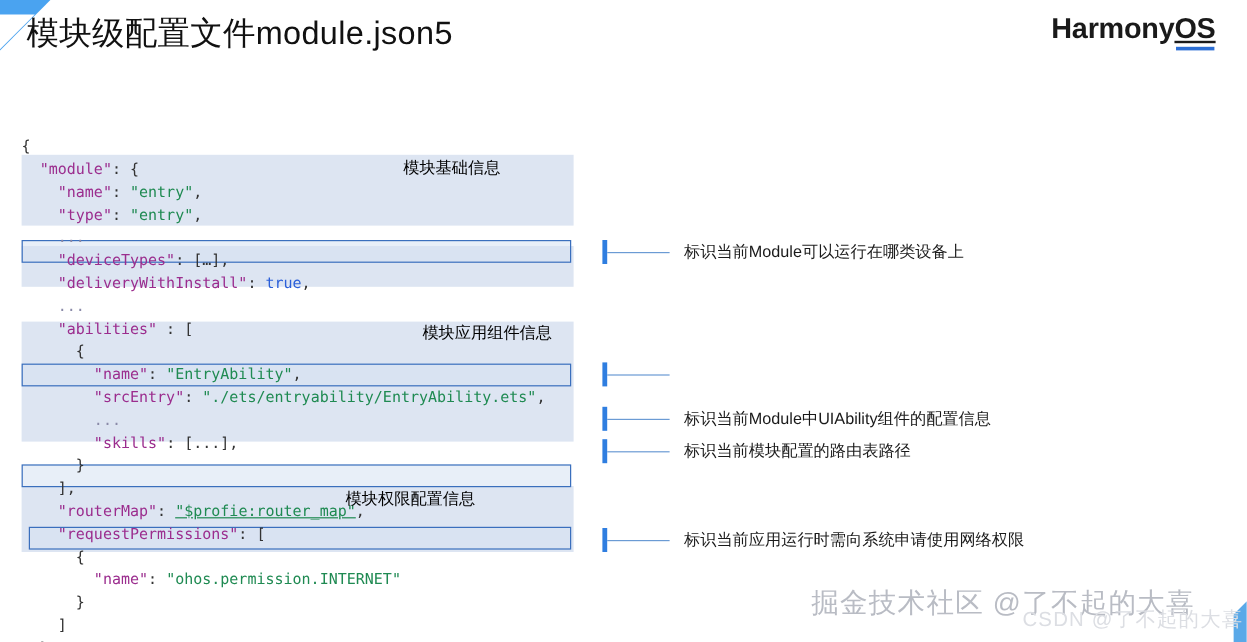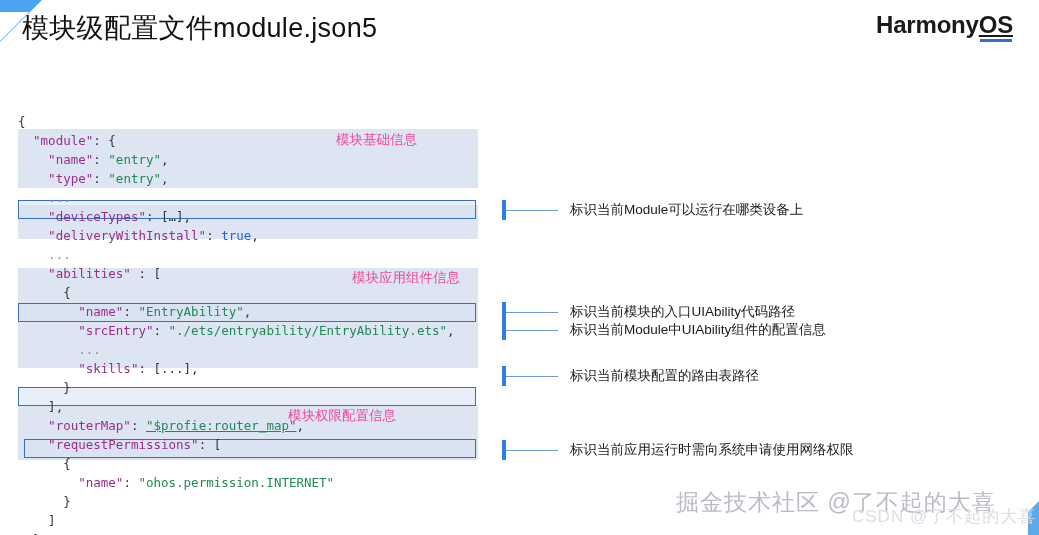--- a/index.html
+++ b/index.html
@@ -130,21 +130,21 @@
   .b  { color: #2b5fd9; }   
   .d  { color: #8a8aa8; }   
   .u  { text-decoration: underline; }
 
   
   .sec-caption {
     position: absolute;
     z-index: 3;
     font-family: "Liberation Sans", "DejaVu Sans", sans-serif;
     font-size: 13.5px;
-    color: #ec4899;
+    color: #000000;
     white-space: nowrap;
   }
   .sec-caption.c1 { left: 336px; top: 131px; }
   .sec-caption.c2 { left: 352px; top: 269px; }
   .sec-caption.c3 { left: 288px; top: 407px; }
 
   
   .anno {
     position: absolute;
     left: 502px;
@@ -165,21 +165,21 @@
     flex: 0 0 auto;
   }
   .anno .txt {
     margin-left: 12px;
     font-size: 13.5px;
     color: #1a1a1a;
     white-space: nowrap;
   }
   .anno.a1 { top: 200px; }
   .anno.a2 { top: 302px; }
-  .anno.a3 { top: 320px; }
+  .anno.a3 { top: 339px; }
   .anno.a4 { top: 366px; }
   .anno.a5 { top: 440px; }
 
   
   .wm-main {
     position: absolute;
     left: 676px;
     top: 487px;
     font-size: 23px;
     color: #b9bcc4;
@@ -227,21 +227,20 @@
 <div class="sec-caption c3">模块权限配置信息</div>
 
 <div class="anno a1">
   <span class="bar"></span>
   <span class="leader"></span>
   <span class="txt">标识当前Module可以运行在哪类设备上</span>
 </div>
 <div class="anno a2">
   <span class="bar"></span>
   <span class="leader"></span>
-  <span class="txt">标识当前模块的入口UIAbility代码路径</span>
 </div>
 <div class="anno a3">
   <span class="bar"></span>
   <span class="leader"></span>
   <span class="txt">标识当前Module中UIAbility组件的配置信息</span>
 </div>
 <div class="anno a4">
   <span class="bar"></span>
   <span class="leader"></span>
   <span class="txt">标识当前模块配置的路由表路径</span>

